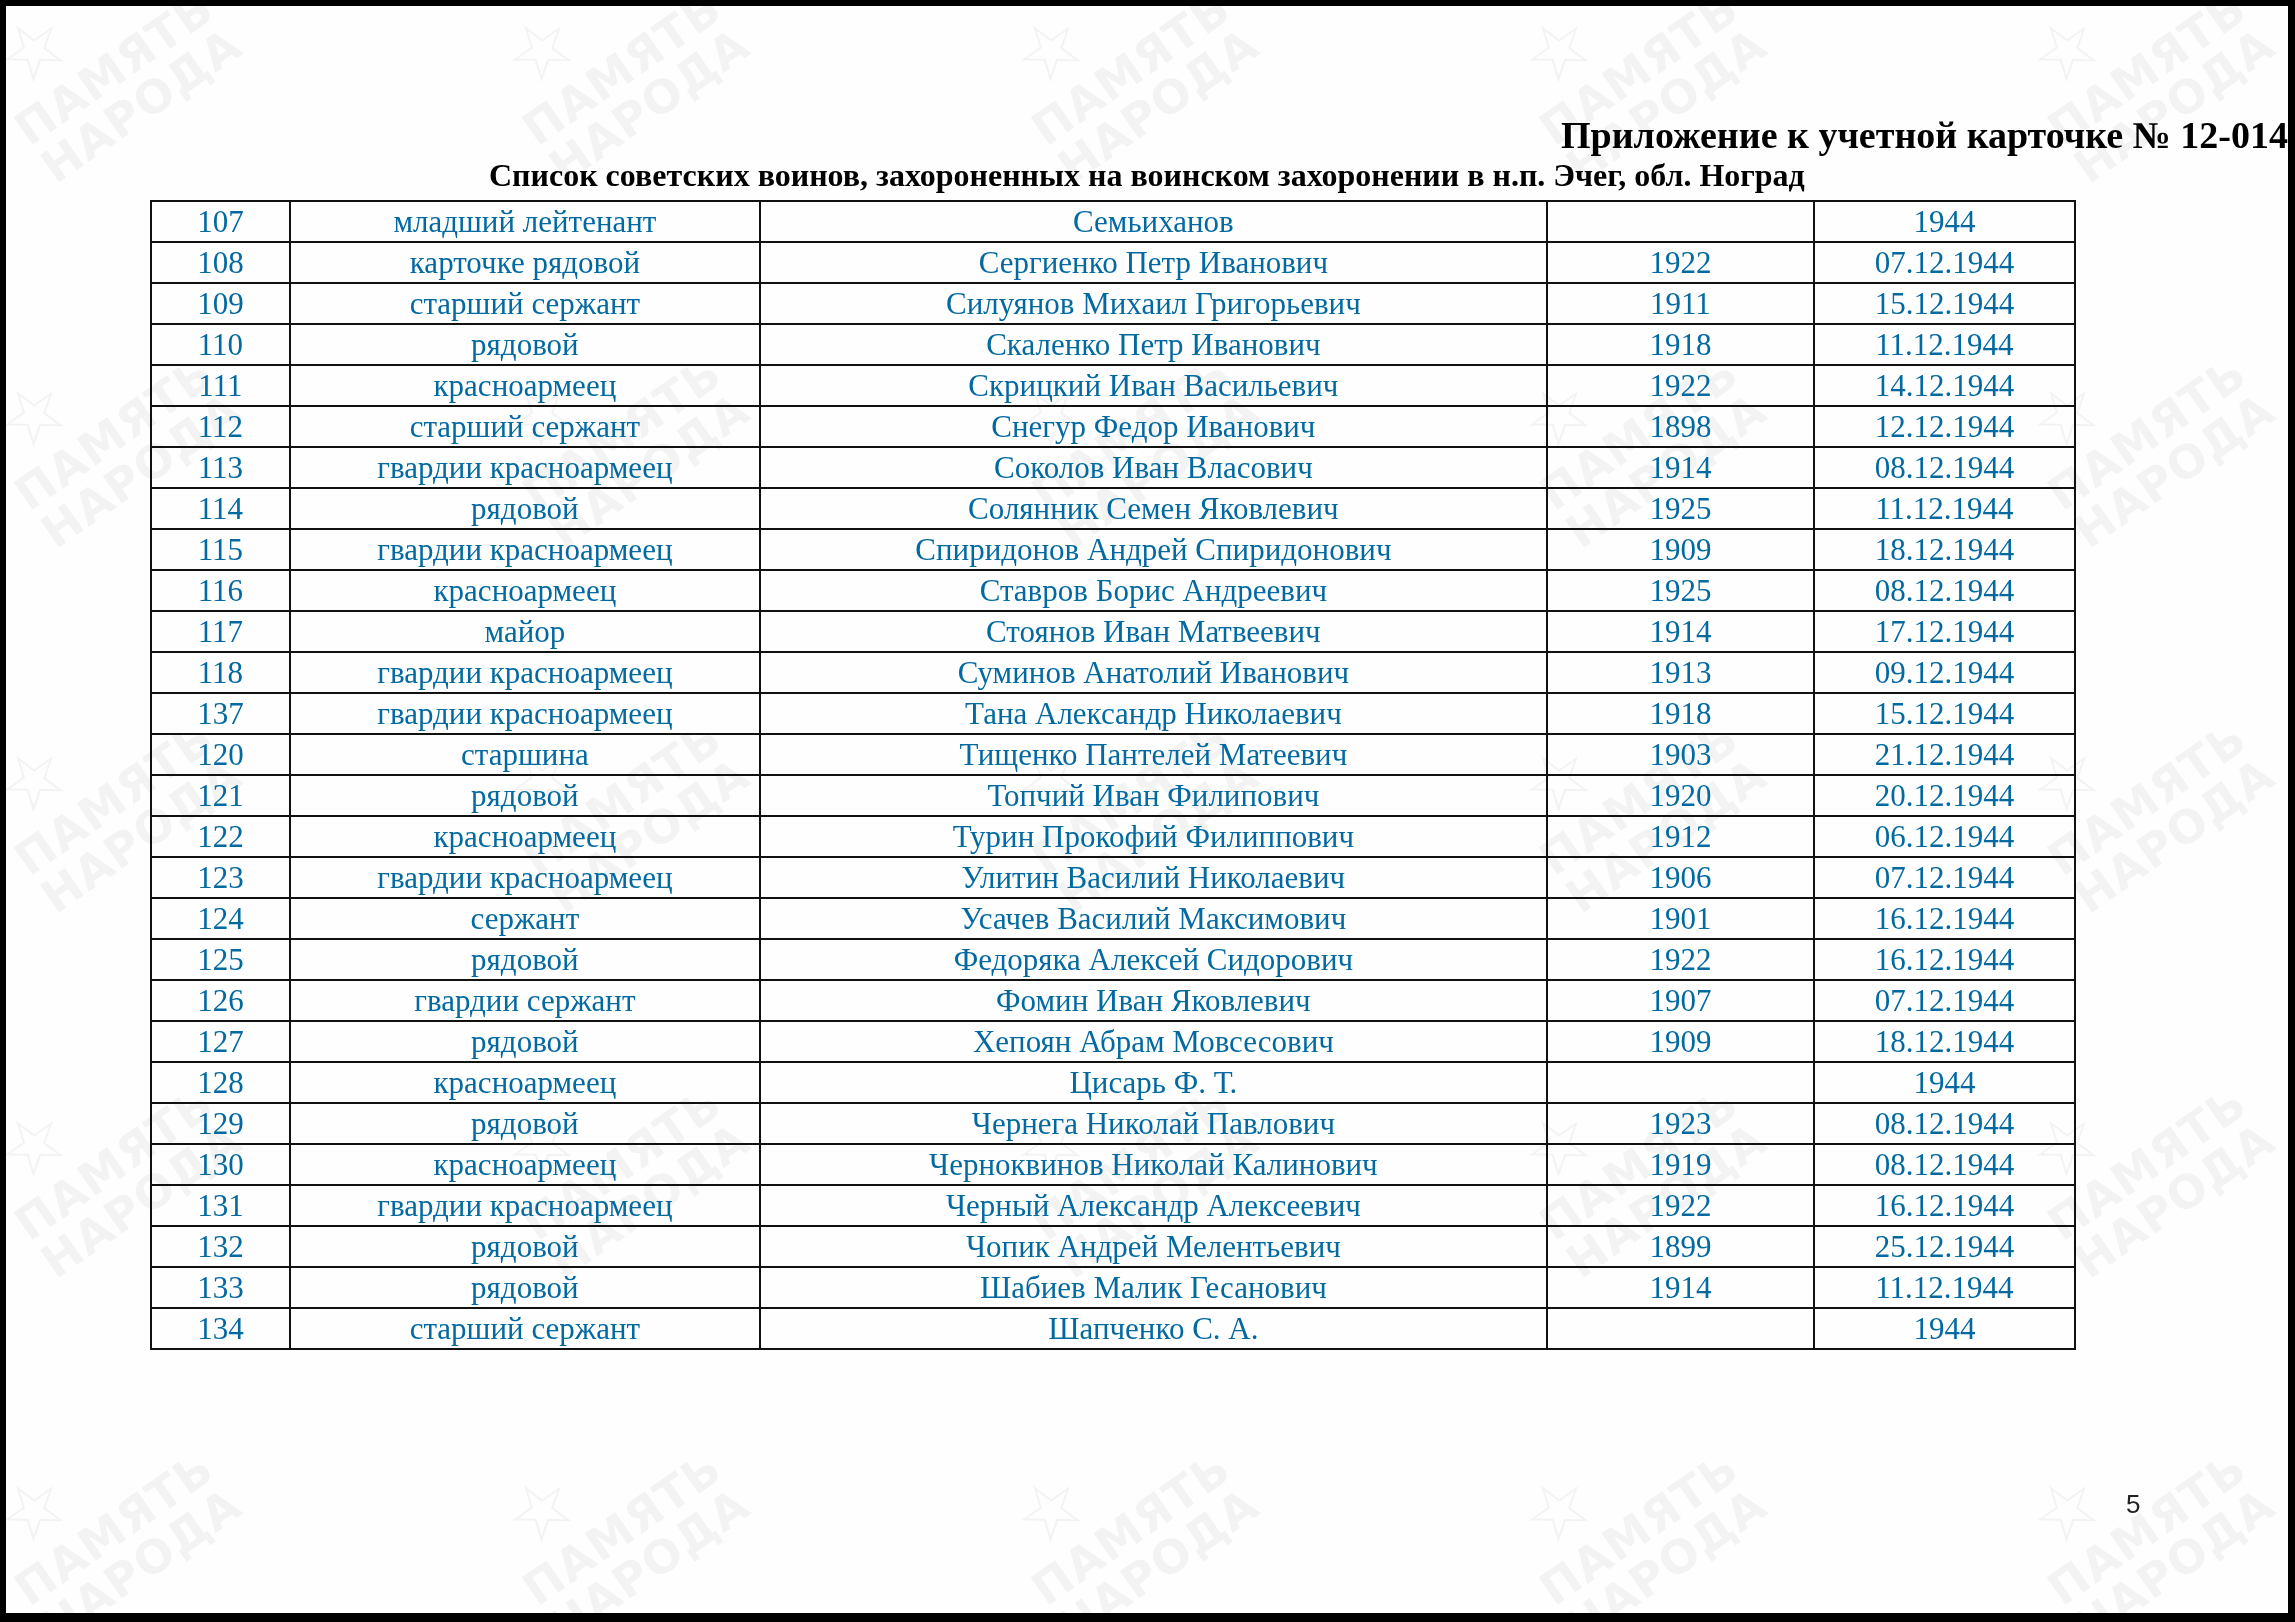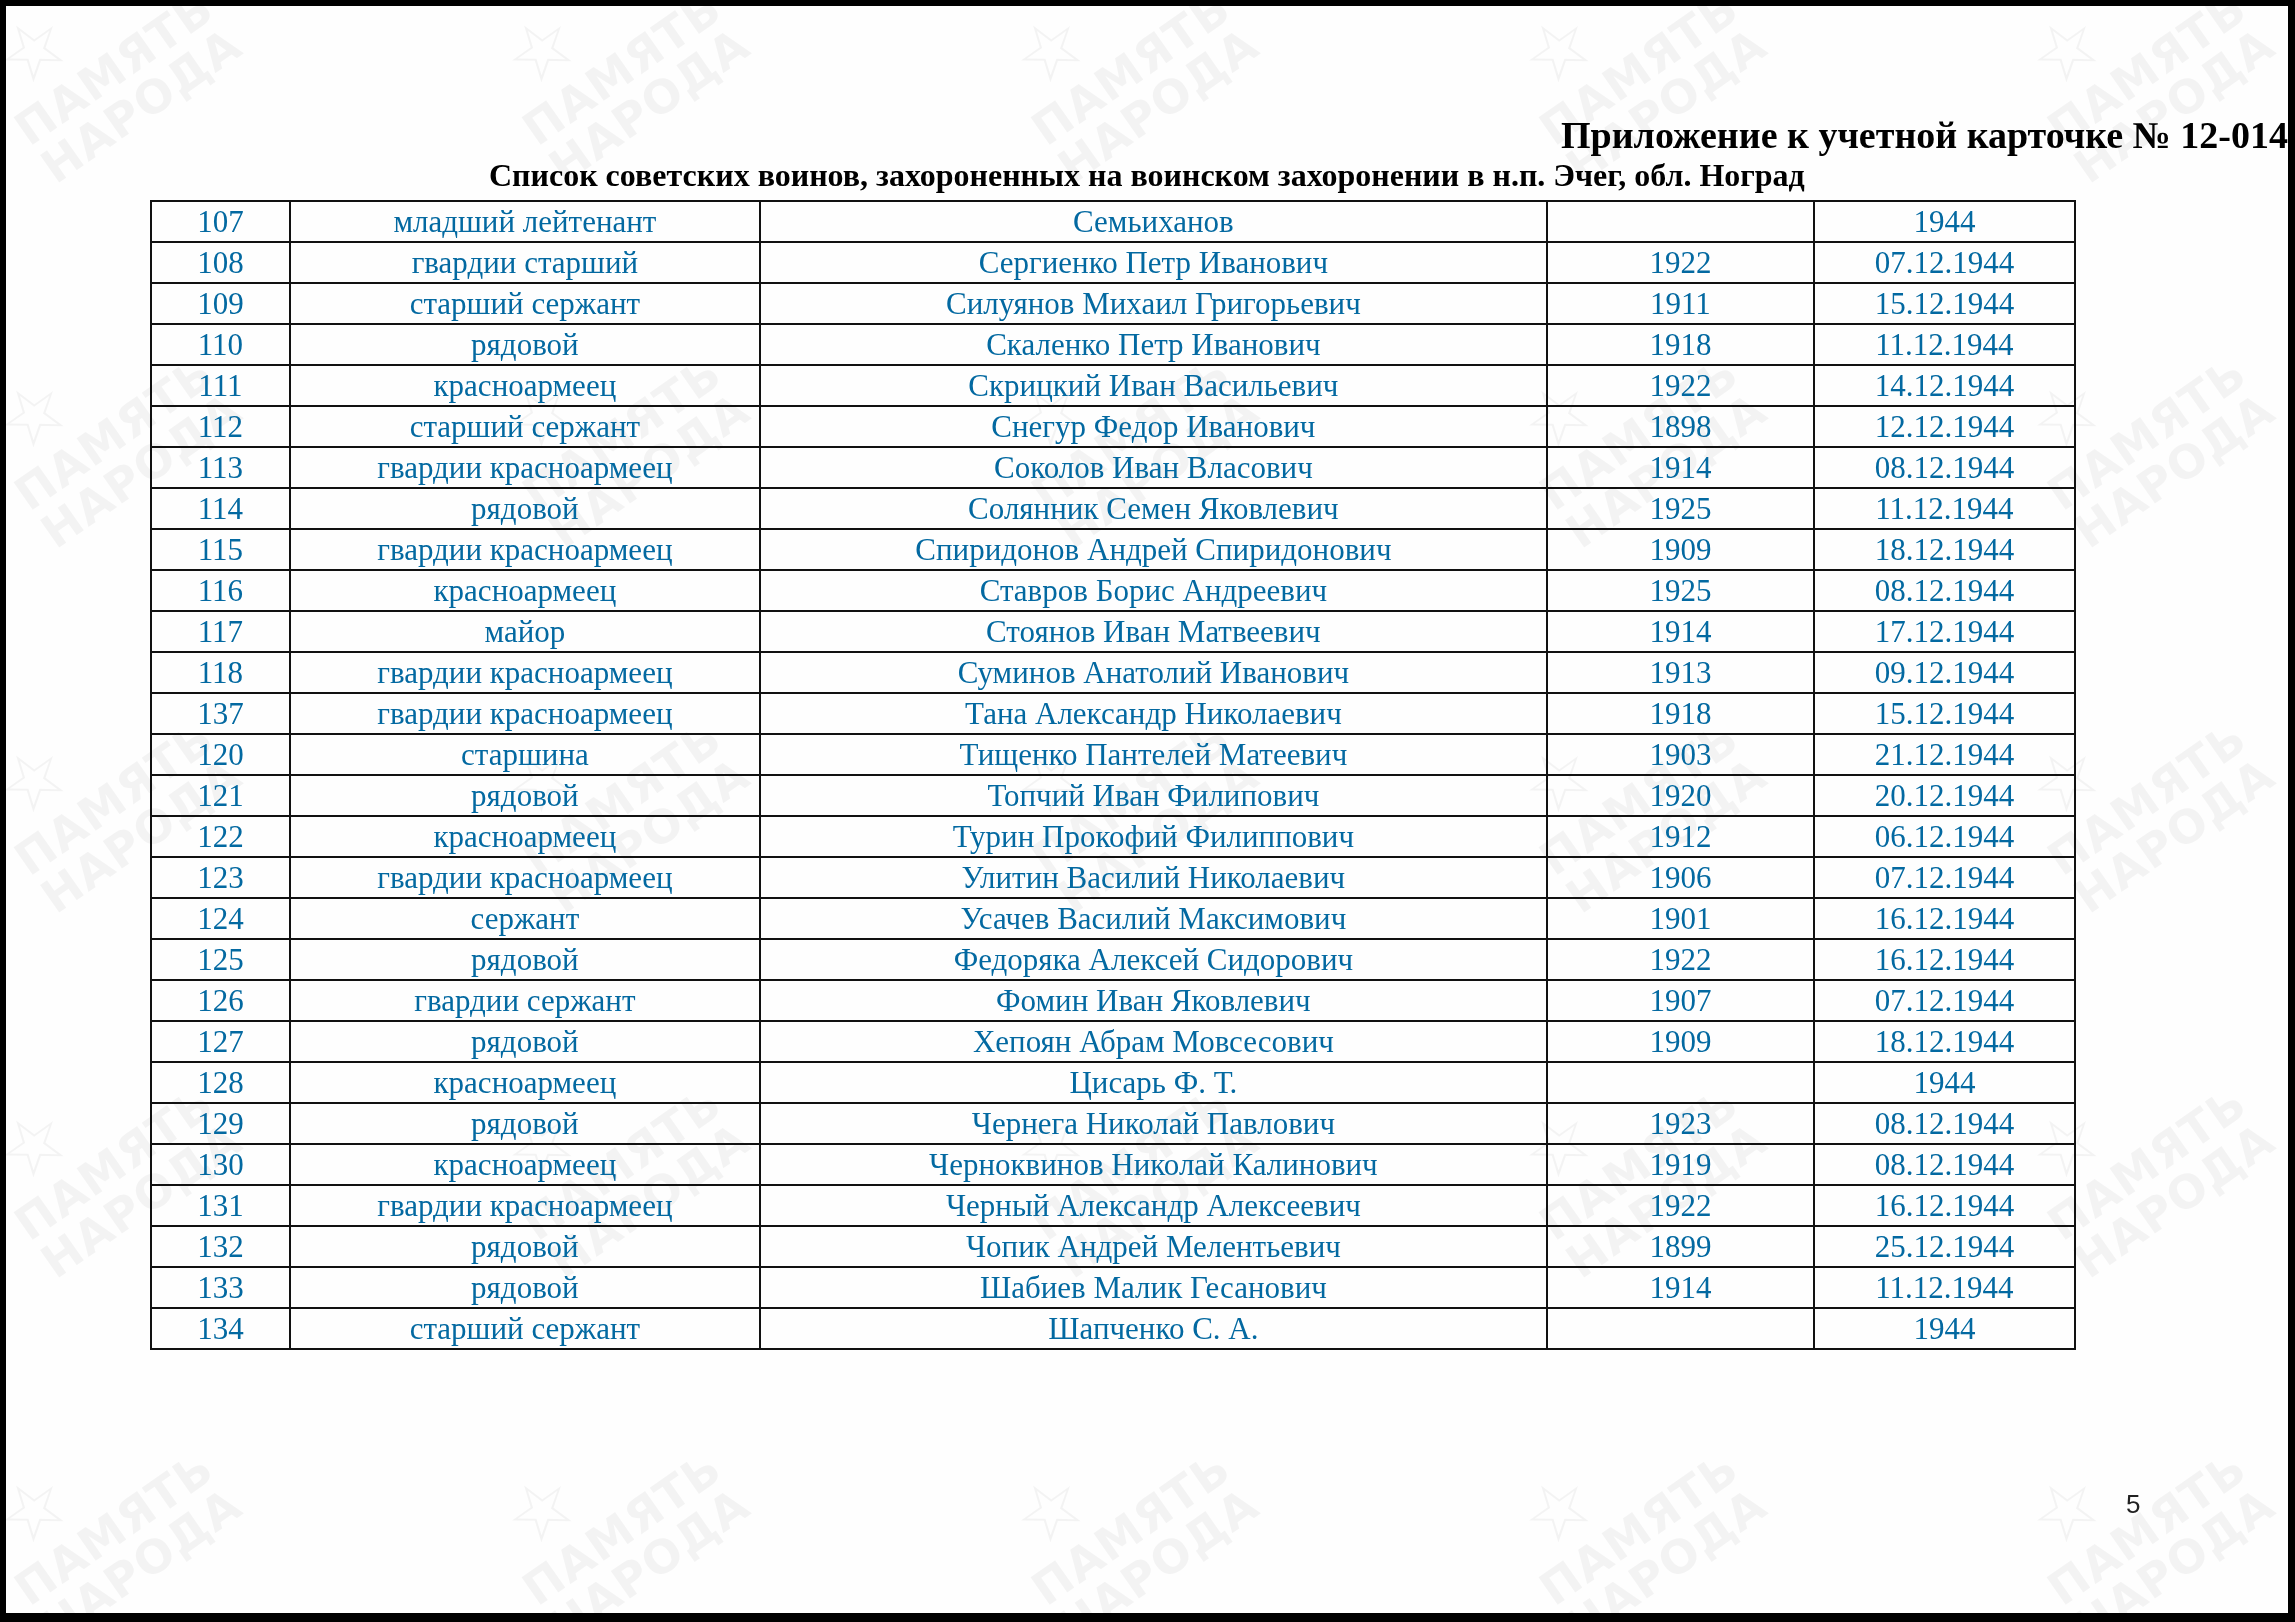--- a/index.html
+++ b/index.html
@@ -260,21 +260,21 @@
     <tbody id="burial-rows">
         <tr>
     <td>107</td>
     <td>младший лейтенант</td>
     <td>Семьиханов</td>
     <td></td>
     <td>1944</td>
   </tr>
         <tr>
     <td>108</td>
-    <td>гвардии старший</td>
+    <td>карточке рядовой</td>
     <td>Сергиенко Петр Иванович</td>
     <td>1922</td>
     <td>07.12.1944</td>
   </tr>
         <tr>
     <td>109</td>
     <td>старший сержант</td>
     <td>Силуянов Михаил Григорьевич</td>
     <td>1911</td>
     <td>15.12.1944</td>

